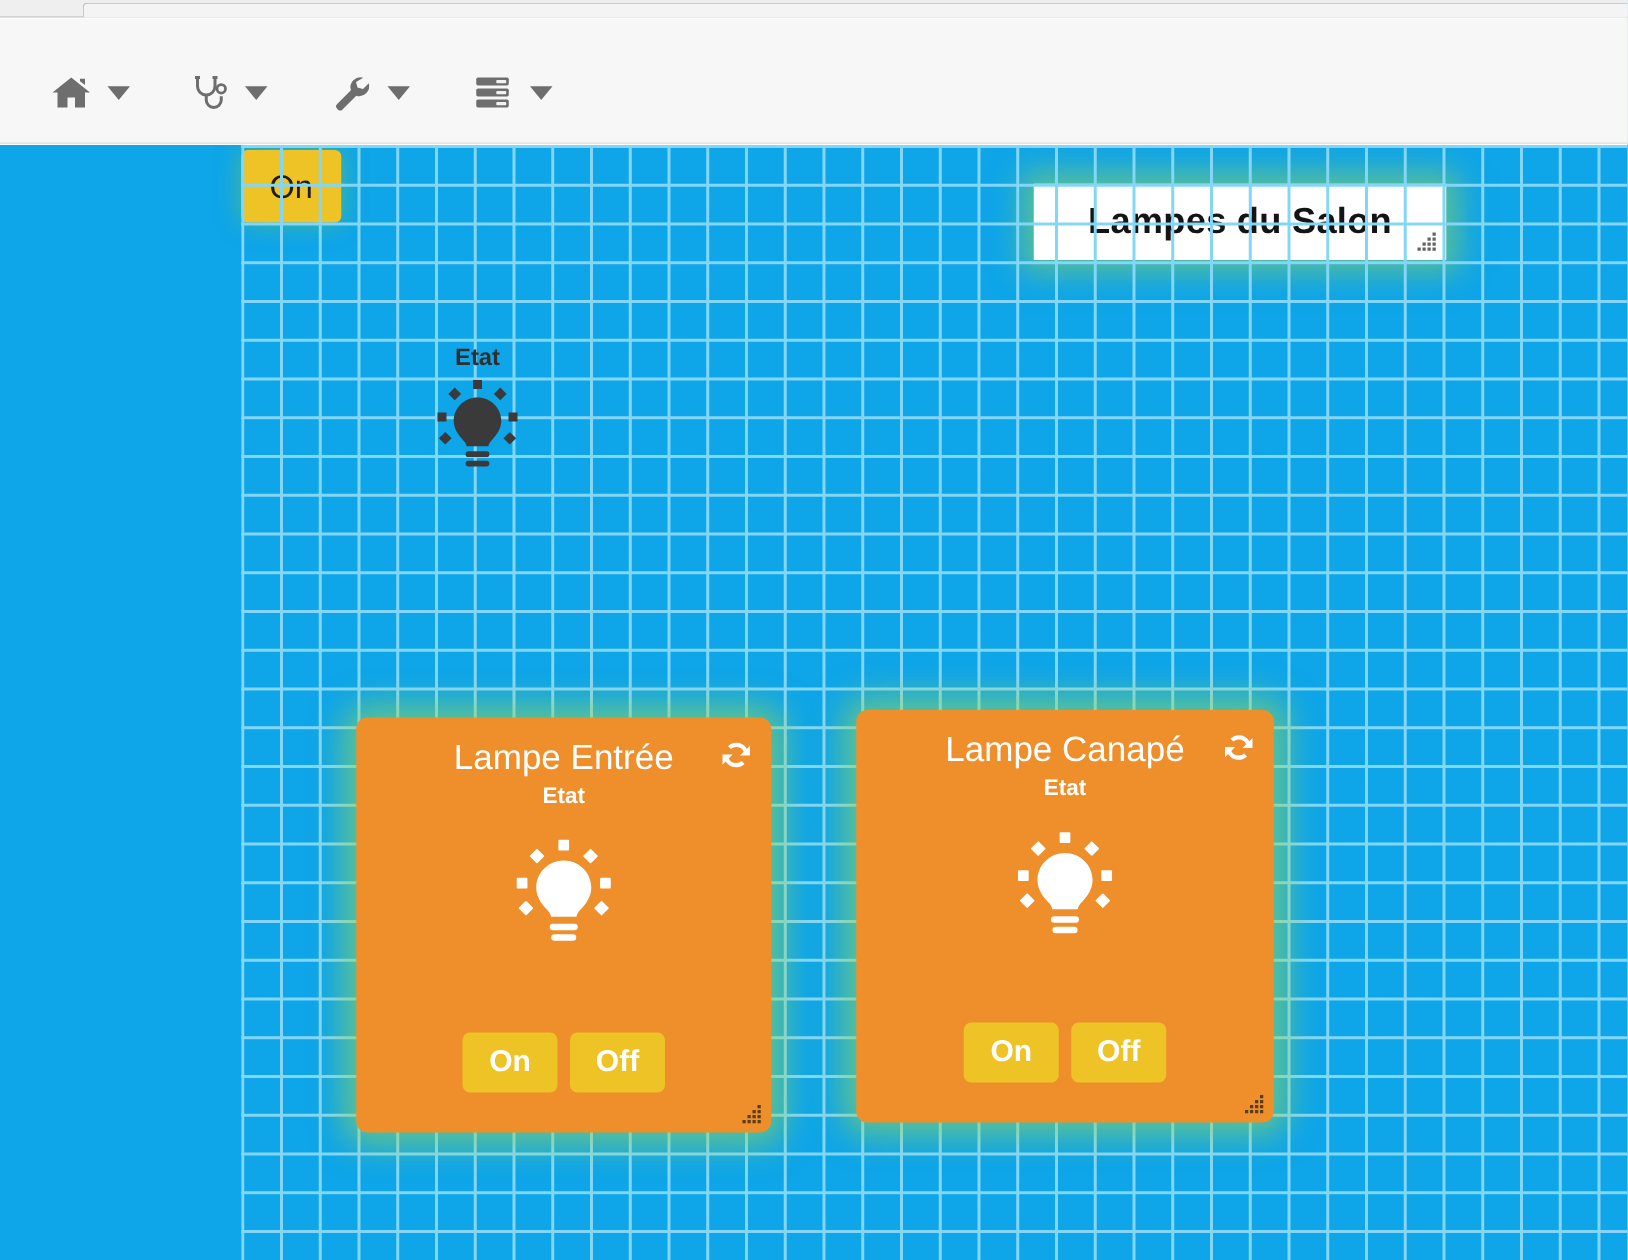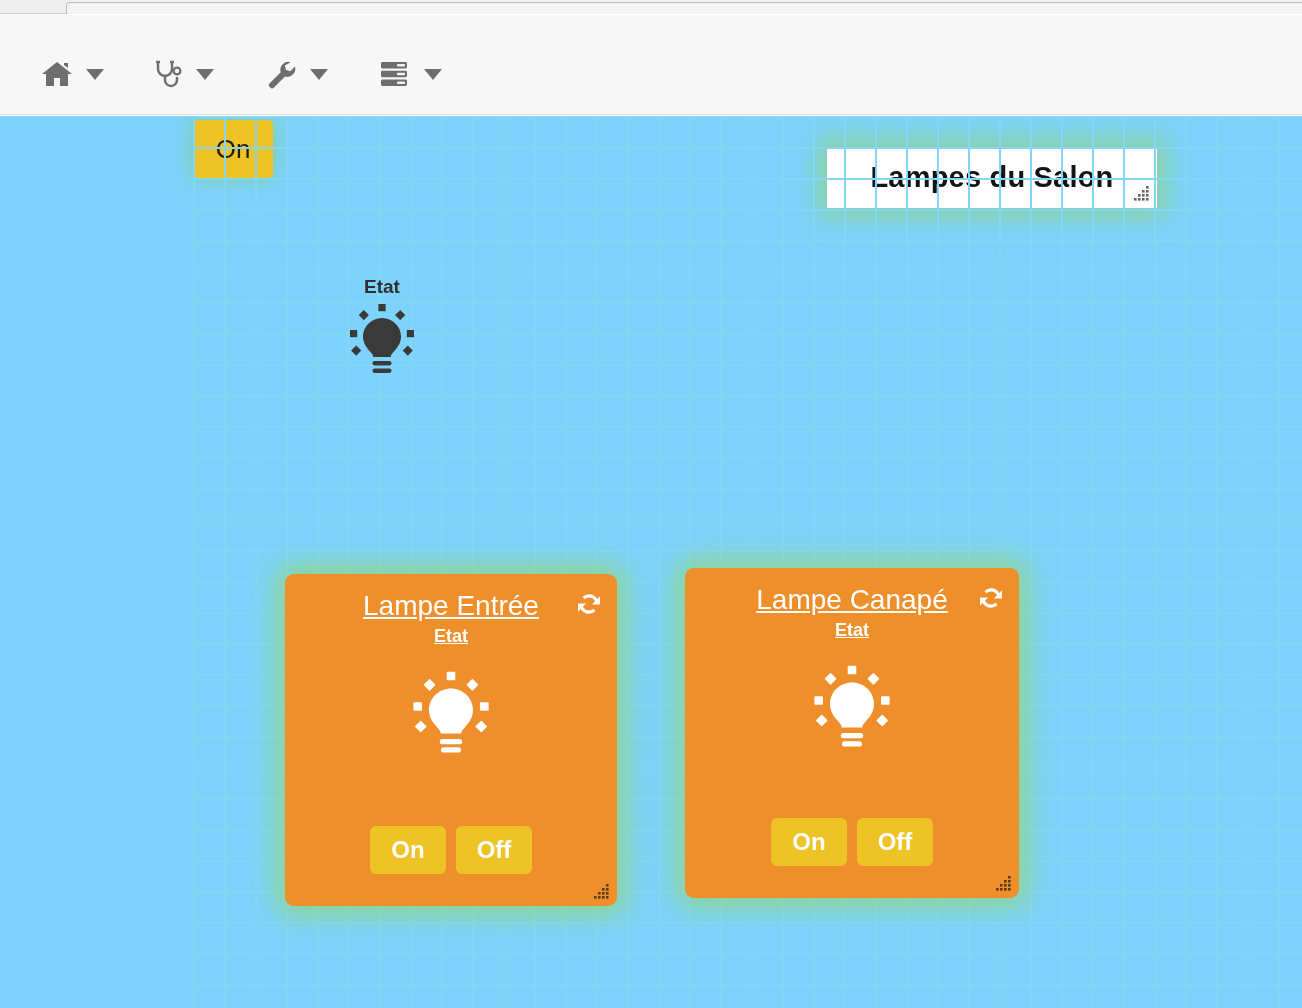--- a/index.html
+++ b/index.html
@@ -45,21 +45,21 @@
     width: 0; height: 0;
     border-left: 9px solid transparent;
     border-right: 9px solid transparent;
     border-top: 11px solid #6e6e6e;
   }
 
   
   #canvas {
     position: absolute; left: 0; top: 116px;
     width: 1302px; height: 892px;
-    background: #7dd3fc;
+    background: #0ea5e9;
     overflow: hidden;
   }
   #grid {
     position: absolute; left: 193px; top: 0px;
     width: 1109px; height: 892px;
     background-image:
       linear-gradient(to right, #84d6f7 2px, transparent 2px),
       linear-gradient(to bottom, #84d6f7 2px, transparent 2px);
     background-size: 31px 31px;
     background-position: 0 -1px, 0 0;
@@ -119,21 +119,20 @@
   #widget-etat-free .bulb { margin-top: 4px; }
 
   
   .card {
     z-index: 6;
     background: #ee8f2c;
     border-radius: 9px;
     box-shadow: 0 0 26px 10px rgba(150, 215, 85, 0.62);
     color: #ffffff;
     padding: 10px 14px 0 14px;
-    text-decoration: underline;
   }
   #card-entree { left: 285px; top: 458px; width: 332px; height: 332px; }
   #card-canape { left: 637px; top: 452px; width: 334px; height: 330px; margin-left: 48px; }
 
   .card-head {
     position: relative;
     height: 44px;
     display: flex; align-items: center; justify-content: center;
   }
   .card-title {

